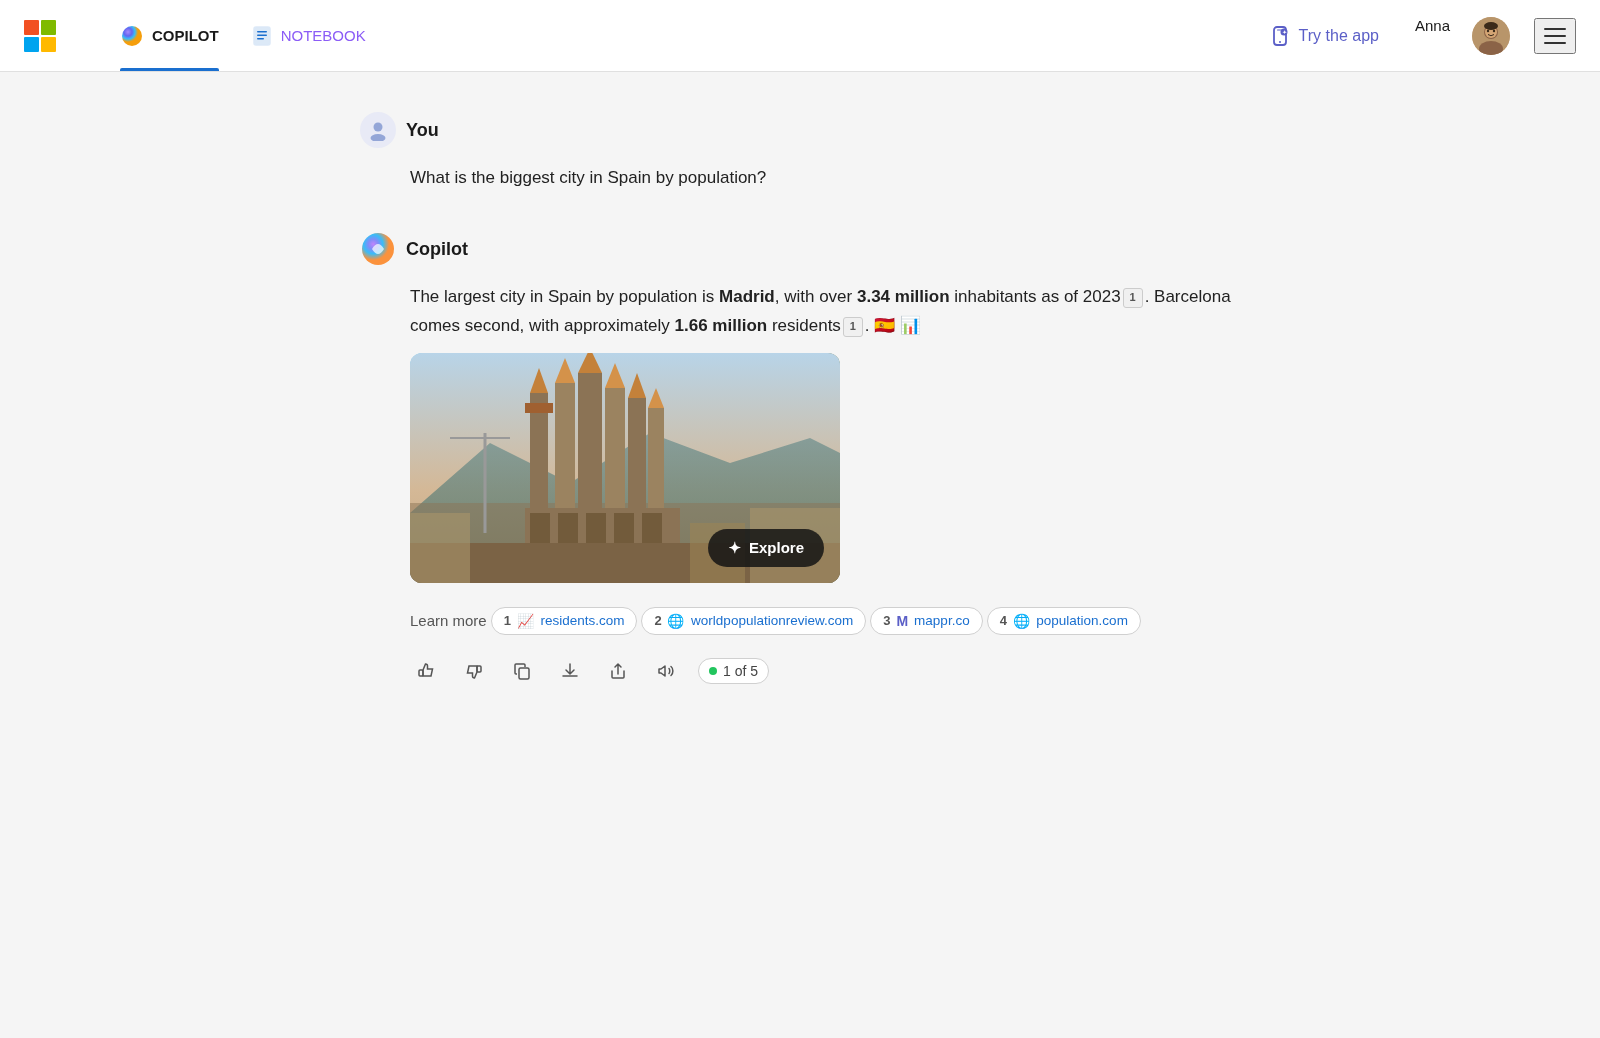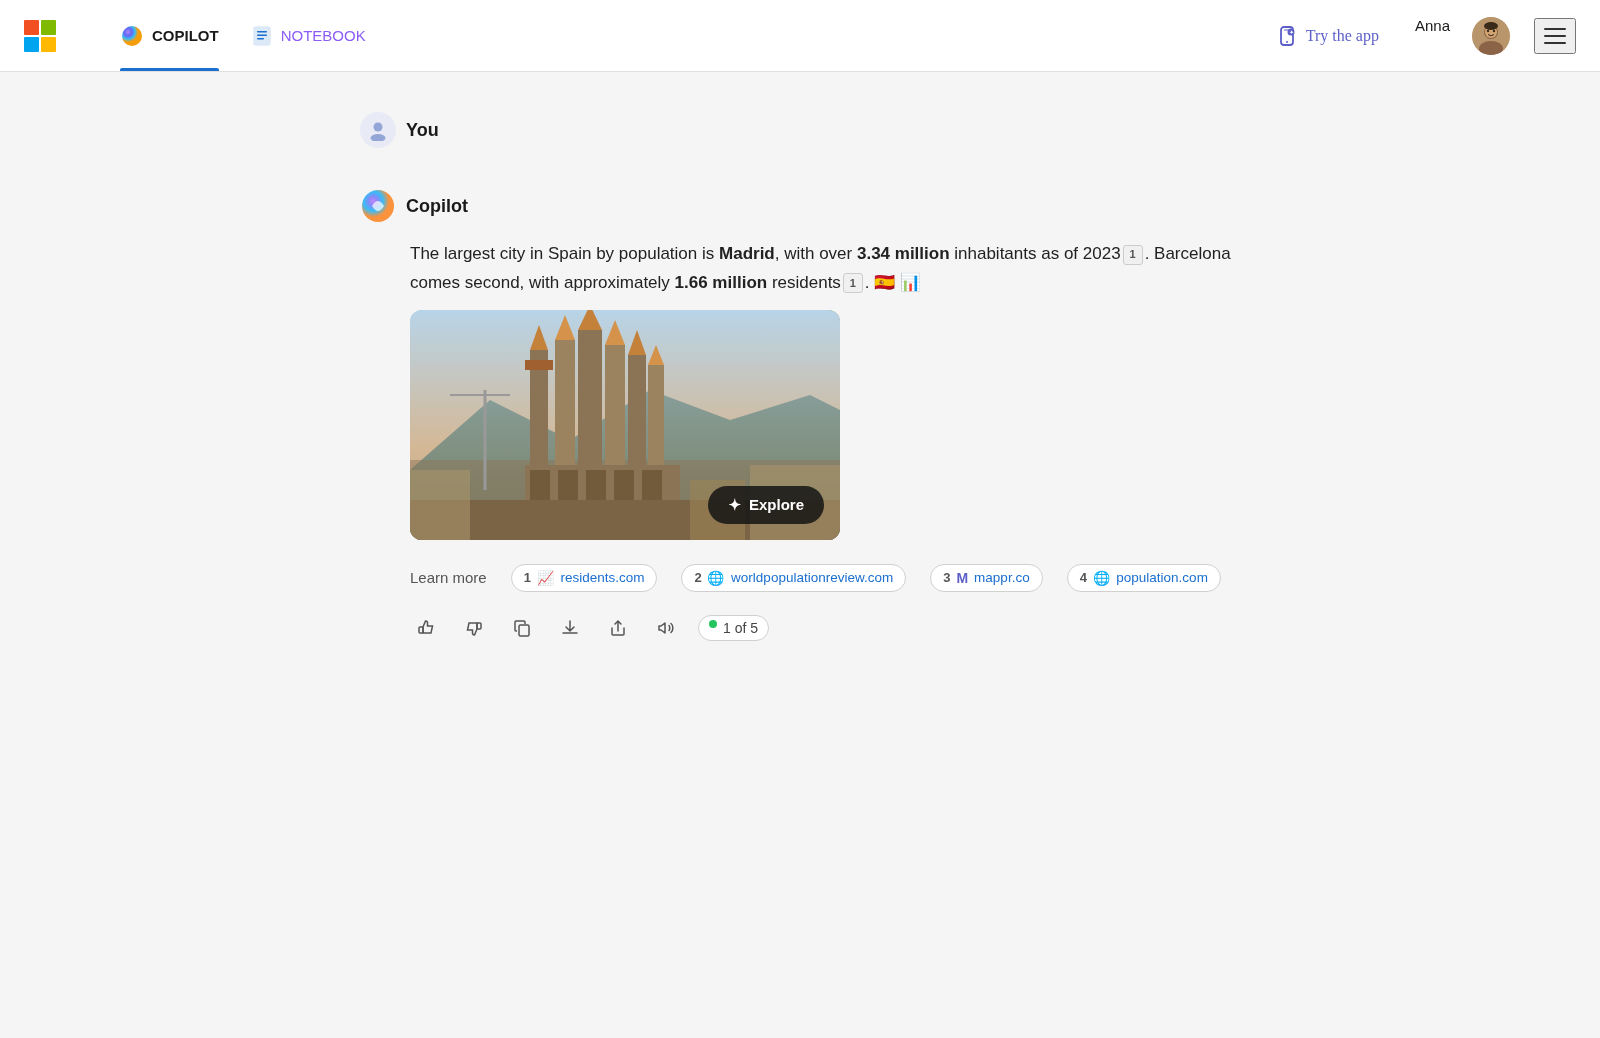--- a/index.html
+++ b/index.html
@@ -84,21 +84,20 @@
       display: flex;
       align-items: center;
       gap: 8px;
       font-size: 16px;
       color: #5b5fc7;
       font-weight: 500;
       cursor: pointer;
       text-decoration: none;
       padding: 8px 12px;
       border-radius: 6px;
-      font-family: Liberation Serif, serif;
     }
     .user-info {
       display: flex;
       align-items: flex-start;
       gap: 22px;
       cursor: pointer;
     }
     .user-name {
       font-size: 15px;
       font-weight: 500;
@@ -228,21 +227,21 @@
       display: flex;
       align-items: center;
       gap: 8px;
     }
 
     
     .learn-more-section {
       margin-left: 50px;
       display: flex;
       align-items: center;
-      gap: 24px;
+      gap: 4px;
       flex-wrap: wrap;
       margin-bottom: 20px;
     }
     .learn-more-label {
       font-size: 15px;
       color: #555;
       font-weight: 500;
     }
     .source-chip {
       display: flex;
@@ -280,21 +279,21 @@
       padding: 6px;
       border-radius: 6px;
       color: #555;
       font-size: 18px;
       display: flex;
       align-items: center;
       justify-content: center;
     }
     .page-indicator {
       display: flex;
-      align-items: flex-start;
+      align-items: center;
       gap: 6px;
       font-size: 14px;
       color: #444;
       font-weight: 500;
       padding: 4px 10px;
       border: 1px solid #d0d0d0;
       border-radius: 20px;
       background: #fff;
     }
     .green-dot {
@@ -399,20 +398,21 @@
   <div class="message-block">
     <div class="message-header">
       <div class="user-icon-circle">
         <svg width="22" height="22" viewBox="0 0 22 22" fill="none">
           <circle cx="11" cy="8" r="4.5" fill="#8b9ed4" opacity="0.9"></circle>
           <ellipse cx="11" cy="19" rx="7.5" ry="4" fill="#8b9ed4" opacity="0.9"></ellipse>
         </svg>
       </div>
       <span class="message-label">You</span>
     </div>
+    <p class="message-text">What is the biggest city in Spain by population?</p>
   </div>
 
   <div class="copilot-block">
     <div class="message-header">
 
       <svg class="copilot-logo-icon" viewBox="0 0 36 36" fill="none">
         <circle cx="18" cy="18" r="16" fill="url(#cg2)"></circle>
         <path d="M12 18 Q18 8 24 18 Q18 28 12 18Z" fill="white" opacity="0.7"></path>
         <defs>
           <radialGradient id="cg2" cx="35%" cy="35%">

